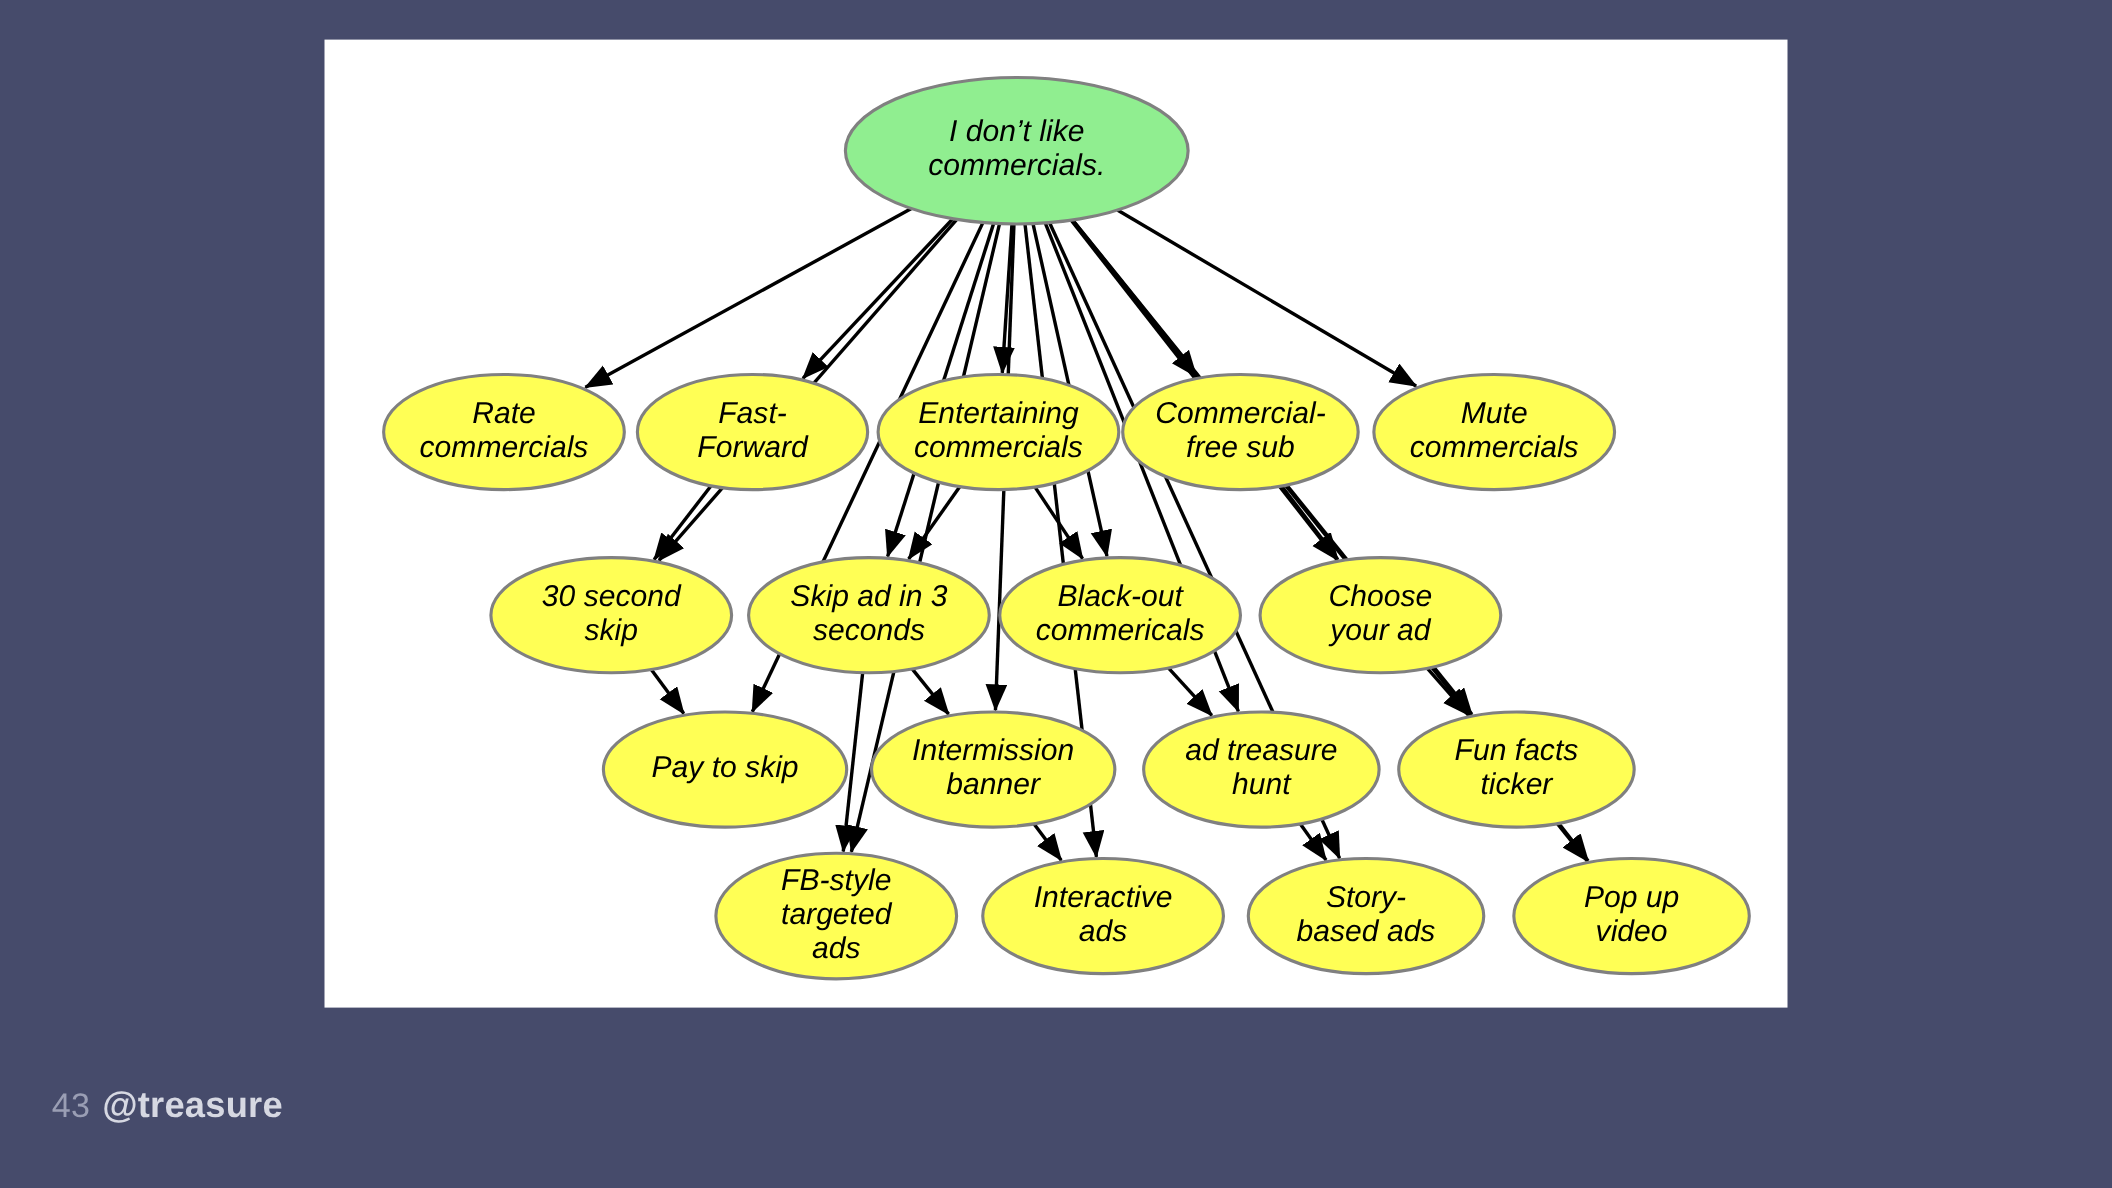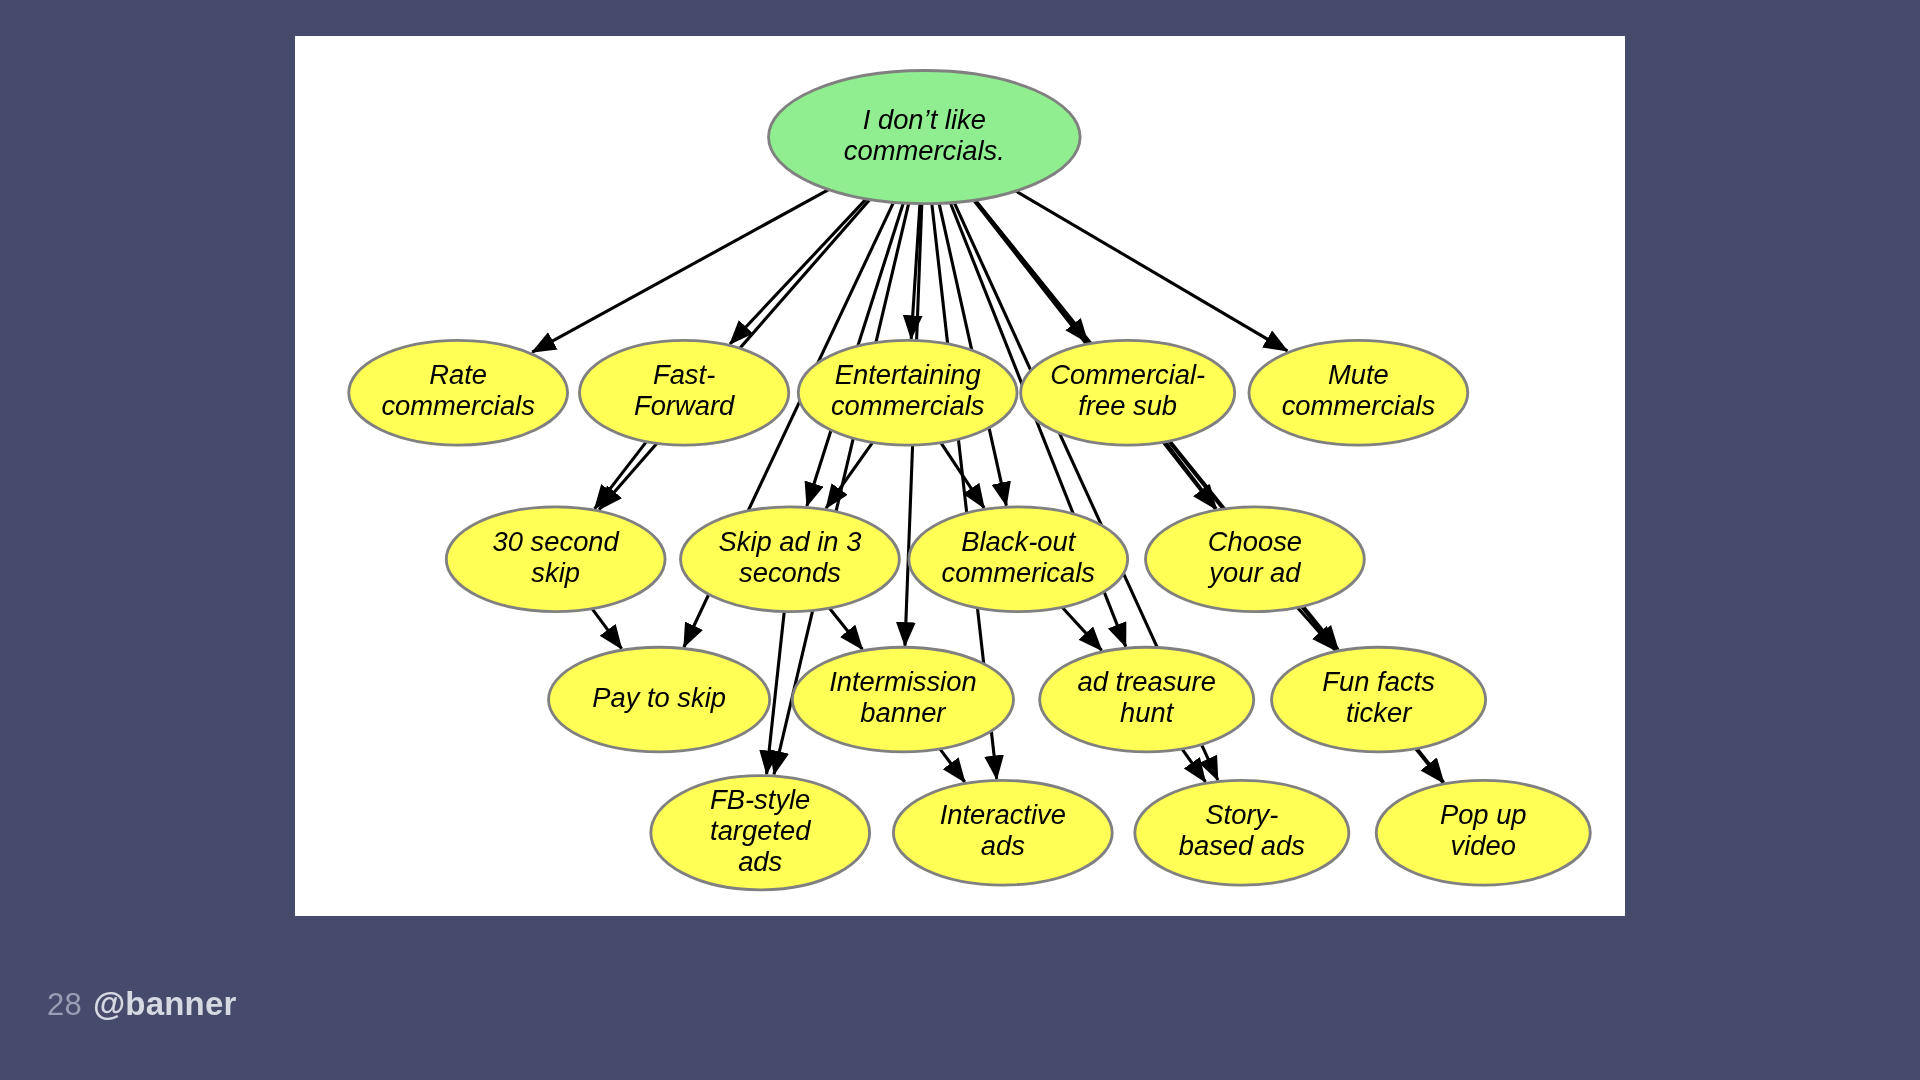--- a/index.html
+++ b/index.html
@@ -196,17 +196,17 @@
           </g>
           <g>
             <ellipse cx="940" cy="670" rx="90" ry="44" fill="#ffff55" class="node-ellipse" stroke="#808080"></ellipse>
             <text x="940" y="657" class="node-label"><tspan x="940" dy="0">Pop up</tspan><tspan x="940" dy="26">video</tspan></text>
           </g>
         </g>
     </svg>
   </div>
 
   <div id="footer">
-    <span id="slide-number">28</span>
-    <span id="handle">@banner</span>
+    <span id="slide-number">43</span>
+    <span id="handle">@treasure</span>
   </div>
 
 </div>
 
 </body></html>

